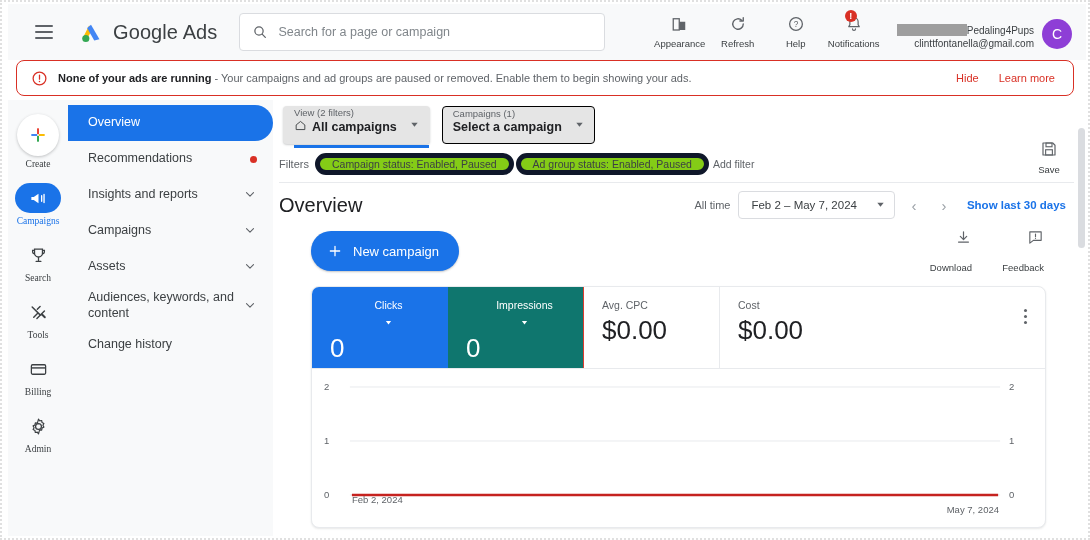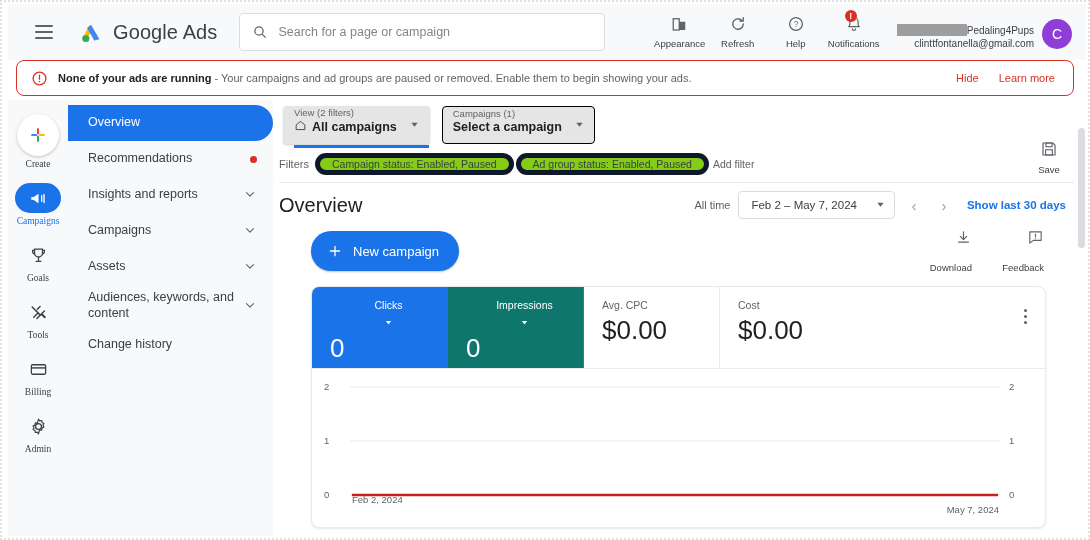--- a/index.html
+++ b/index.html
@@ -320,21 +320,21 @@
     </div>
 
     <div class="rail-item">
       <div class="rail-pill">
         <svg width="19" height="19" viewBox="0 0 24 24">
           <path d="M7 4h10v5a5 5 0 0 1-10 0V4z" fill="none" stroke="#3c4043" stroke-width="1.6"></path>
           <path d="M7 5.5H4.5V7a3 3 0 0 0 3 3M17 5.5h2.5V7a3 3 0 0 1-3 3" fill="none" stroke="#3c4043" stroke-width="1.5"></path>
           <path d="M12 14v4M9 19.5h6" stroke="#3c4043" stroke-width="1.6" stroke-linecap="round"></path>
         </svg>
       </div>
-      <div class="lbl">Goals</div>
+      <div class="lbl">Search</div>
     </div>
 
     <div class="rail-item">
       <div class="rail-pill">
         <svg width="19" height="19" viewBox="0 0 24 24">
           <path d="M4 5l10 10M6 18l5-5" stroke="#3c4043" stroke-width="1.8" stroke-linecap="round"></path>
           <path d="M14 4.5l-3.5 3.5M19.5 10l-9.5 9.5" stroke="#3c4043" stroke-width="1.8" stroke-linecap="round"></path>
           <path d="M16.5 14.5l3.5 3.5" stroke="#3c4043" stroke-width="2.4" stroke-linecap="round"></path>
         </svg>
       </div>

